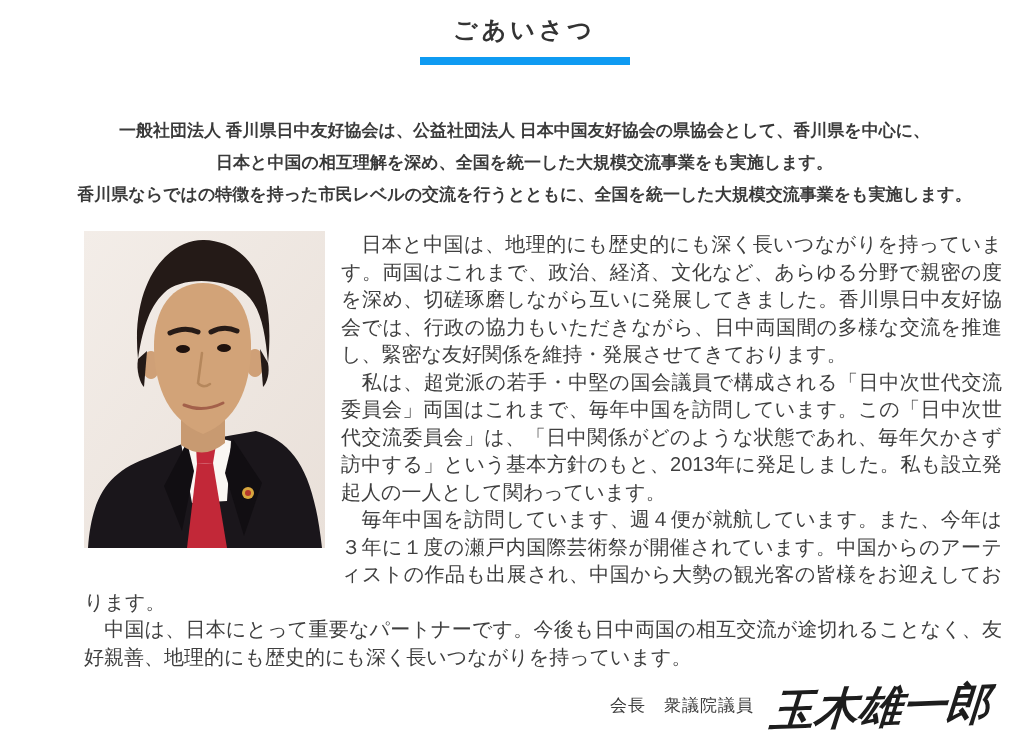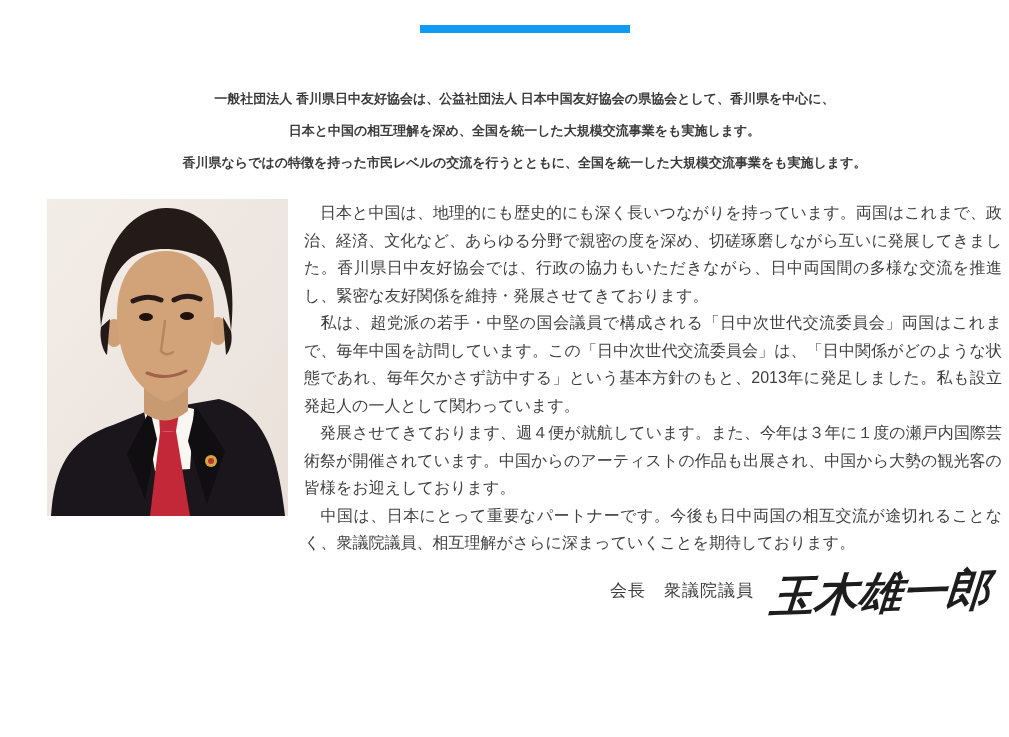--- a/index.html
+++ b/index.html
@@ -22,31 +22,32 @@
   }
   .title-underline {
     width:210px; height:8px;
     margin:11px auto 0 auto;
   }
 
   .intro {
     margin-top:50px;
     text-align:center;
     font-weight:bold;
-    font-size:13px;
+    font-size:17px;
     line-height:32px;
     color:#3a3a3a;
   }
 
   .content {
     margin-top:20px;
-    font-size:16px;
+    font-size:20px;
     line-height:27.5px;
     text-align:justify;
     color:#3f3f3f;
+    margin-left:37px;
   }
   .content p { margin:0; }
 
   .portrait {
     float:left;
     width:241px; height:317px;
     margin:0 16px 20px 0;
     display:block;
   }
 
@@ -73,20 +74,21 @@
     line-height:1;
     color:#1d1d1d;
     transform:rotate(-2deg) skewX(-6deg);
   }
 </style>
 </head>
 <body>
 
 <div class="page">
 
+  <h1 class="page-title">ごあいさつ</h1>
   <div class="title-underline" style="background: rgb(15, 155, 242);"></div>
 
   <div class="intro">
     <div>一般社団法人 香川県日中友好協会は、公益社団法人 日本中国友好協会の県協会として、香川県を中心に、</div>
     <div>日本と中国の相互理解を深め、全国を統一した大規模交流事業をも実施します。</div>
     <div>香川県ならではの特徴を持った市民レベルの交流を行うとともに、全国を統一した大規模交流事業をも実施します。</div>
   </div>
 
   <div class="content">
 
@@ -131,22 +133,22 @@
       <path d="M118,122 L114,152 Q119,158 126,153" stroke="#b5875c" stroke-width="2.5" fill="none" stroke-linecap="round"></path>
 
       <path d="M100,174 Q119,182 139,172" stroke="#a3604a" stroke-width="3" fill="none" stroke-linecap="round"></path>
 
       <circle cx="164" cy="262" r="6" fill="#d8a63e"></circle>
       <circle cx="164" cy="262" r="3" fill="#b5372c"></circle>
     </svg>
 
     <p>　日本と中国は、地理的にも歴史的にも深く長いつながりを持っています。両国はこれまで、政治、経済、文化など、あらゆる分野で親密の度を深め、切磋琢磨しながら互いに発展してきました。香川県日中友好協会では、行政の協力もいただきながら、日中両国間の多様な交流を推進し、緊密な友好関係を維持・発展させてきております。</p>
     <p>　私は、超党派の若手・中堅の国会議員で構成される「日中次世代交流委員会」両国はこれまで、毎年中国を訪問しています。この「日中次世代交流委員会」は、「日中関係がどのような状態であれ、毎年欠かさず訪中する」という基本方針のもと、2013年に発足しました。私も設立発起人の一人として関わっています。</p>
-    <p>　発展させてきております、週４便が就航しています。また、今年は３年に１度の瀬戸内国際芸術祭が開催されています。中国からのアーティストの作品も出展され、中国から大勢の観光客の皆様をお迎えしております。</p>
-    <p>　中国は、日本にとって重要なパートナーです。今後も日中両国の相互交流が途切れることなく、衆議院議員、相互理解がさらに深まっていくことを期待しております。</p>
+    <p>　毎年中国を訪問しています、週４便が就航しています。また、今年は３年に１度の瀬戸内国際芸術祭が開催されています。中国からのアーティストの作品も出展され、中国から大勢の観光客の皆様をお迎えしております。</p>
+    <p>　中国は、日本にとって重要なパートナーです。今後も日中両国の相互交流が途切れることなく、友好親善、地理的にも歴史的にも深く長いつながりを持っています。</p>
   </div>
 
   <div class="signature">
     <span class="signature-title">会長　衆議院議員</span>
     <span class="signature-name">玉木雄一郎</span>
   </div>
 
 </div>
 
 </body></html>

